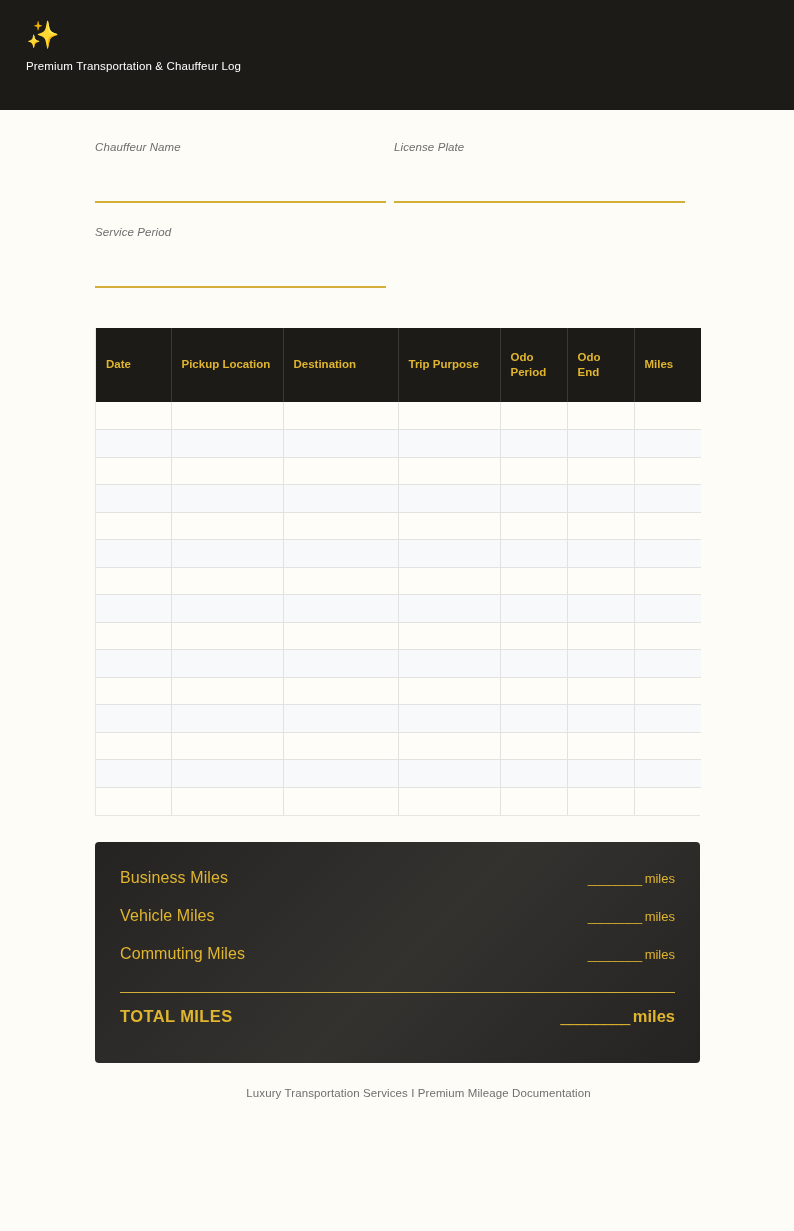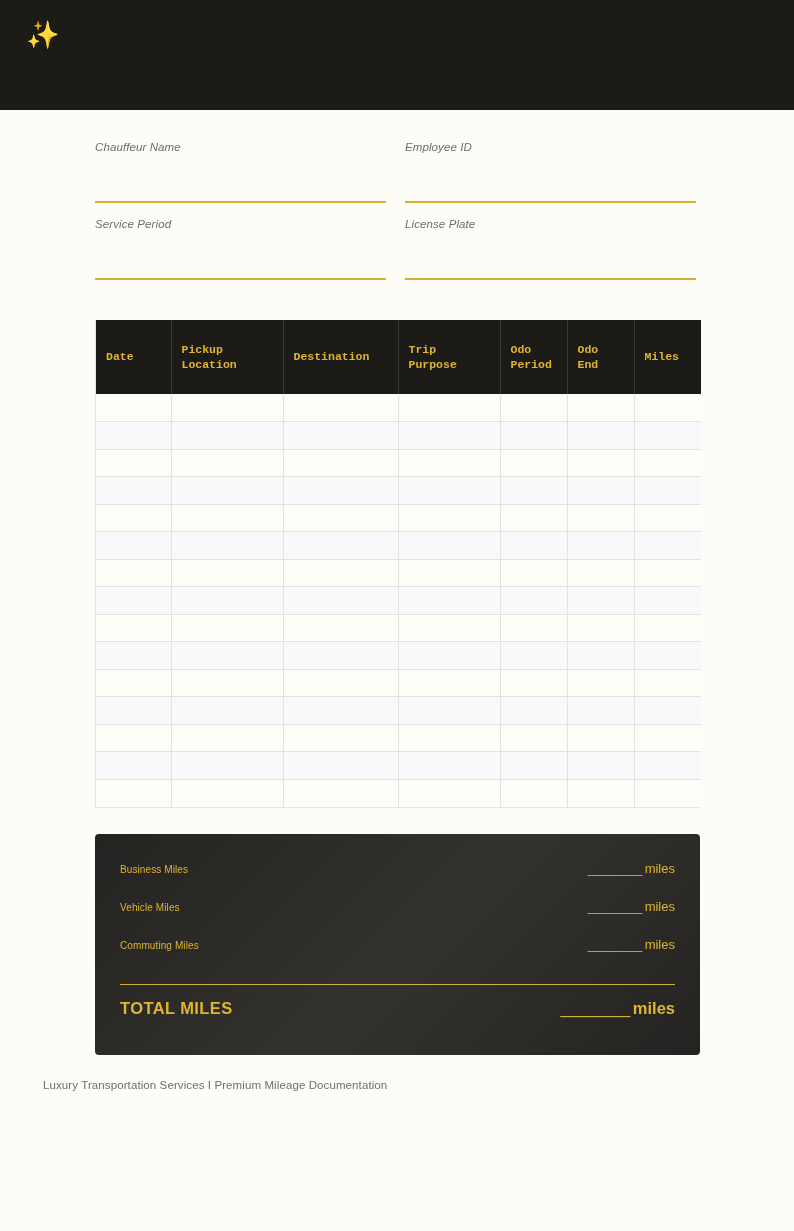--- a/index.html
+++ b/index.html
@@ -51,20 +51,21 @@
     letter-spacing: 0.15px;
   }
 
   
   .meta-form {
     margin: 31px 94px 0 95px;
     display: grid;
     grid-template-columns: 291px 291px;
     column-gap: 19px;
     row-gap: 0;
+    gap: 8px;
   }
   .meta-field {
     height: 77px;
     position: relative;
   }
   .meta-label {
     font-size: 11.5px;
     font-style: italic;
     color: #6d6d6d;
     letter-spacing: 0.1px;
@@ -81,21 +82,20 @@
   
   .log-table-wrap {
     margin: 25px 94px 0 95px;
     border: 1px solid #e6e6e3;
     border-top: none;
   }
   table.log-table {
     width: 100%;
     border-collapse: collapse;
     table-layout: fixed;
-    font-family: Liberation Mono, monospace;
   }
   table.log-table thead th {
     background: #1c1b18;
     color: #e0b52f;
     font-size: 11.5px;
     font-weight: bold;
     text-align: left;
     padding: 11px 10px;
     height: 74px;
     vertical-align: middle;
@@ -134,21 +134,21 @@
     padding: 27px 25px 26px 25px;
   }
   .summary-row {
     display: flex;
     align-items: baseline;
     justify-content: space-between;
     height: 38px;
   }
   .summary-label {
     color: #e0b52f;
-    font-size: 10px;
+    font-size: 16px;
     letter-spacing: 0.1px;
   }
   .summary-value {
     color: #e0b52f;
     font-size: 13px;
     white-space: nowrap;
   }
   .blank-line {
     letter-spacing: -0.5px;
     margin-right: 3px;
@@ -167,53 +167,50 @@
   }
   .summary-row.total .summary-value {
     font-size: 16.5px;
     font-weight: bold;
   }
   .summary-row.total .blank-line { font-weight: normal; }
 
   
   .page-footer {
     margin-top: 24px;
-    text-align: left;
+    text-align: center;
     font-size: 11.5px;
     color: #6f6f6f;
     letter-spacing: 0.1px;
     padding-left: 43px;
   }
 </style>
 </head>
 <body>
 
 <div class="page">
 
   <header class="masthead">
     <div class="masthead-title">
       <span class="sparkle-icon">✨</span>
     </div>
+    <div class="masthead-subtitle">Premium Transportation &amp; Chauffeur Log</div>
   </header>
 
   <section class="meta-form">
     <div class="meta-field">
       <div class="meta-label">Chauffeur Name</div>
       <div class="meta-rule"></div>
     </div>
     <div class="meta-field">
-      <div class="meta-label">Employee ID</div>
+      <div class="meta-label">License Plate</div>
       <div class="meta-rule"></div>
     </div>
     <div class="meta-field">
       <div class="meta-label">Service Period</div>
-      <div class="meta-rule"></div>
-    </div>
-    <div class="meta-field">
-      <div class="meta-label">License Plate</div>
       <div class="meta-rule"></div>
     </div>
   </section>
 
   <section class="log-table-wrap">
     <table class="log-table">
       <thead>
         <tr>
           <th class="c-date">Date</th>
           <th class="c-pickup">Pickup Location</th>

